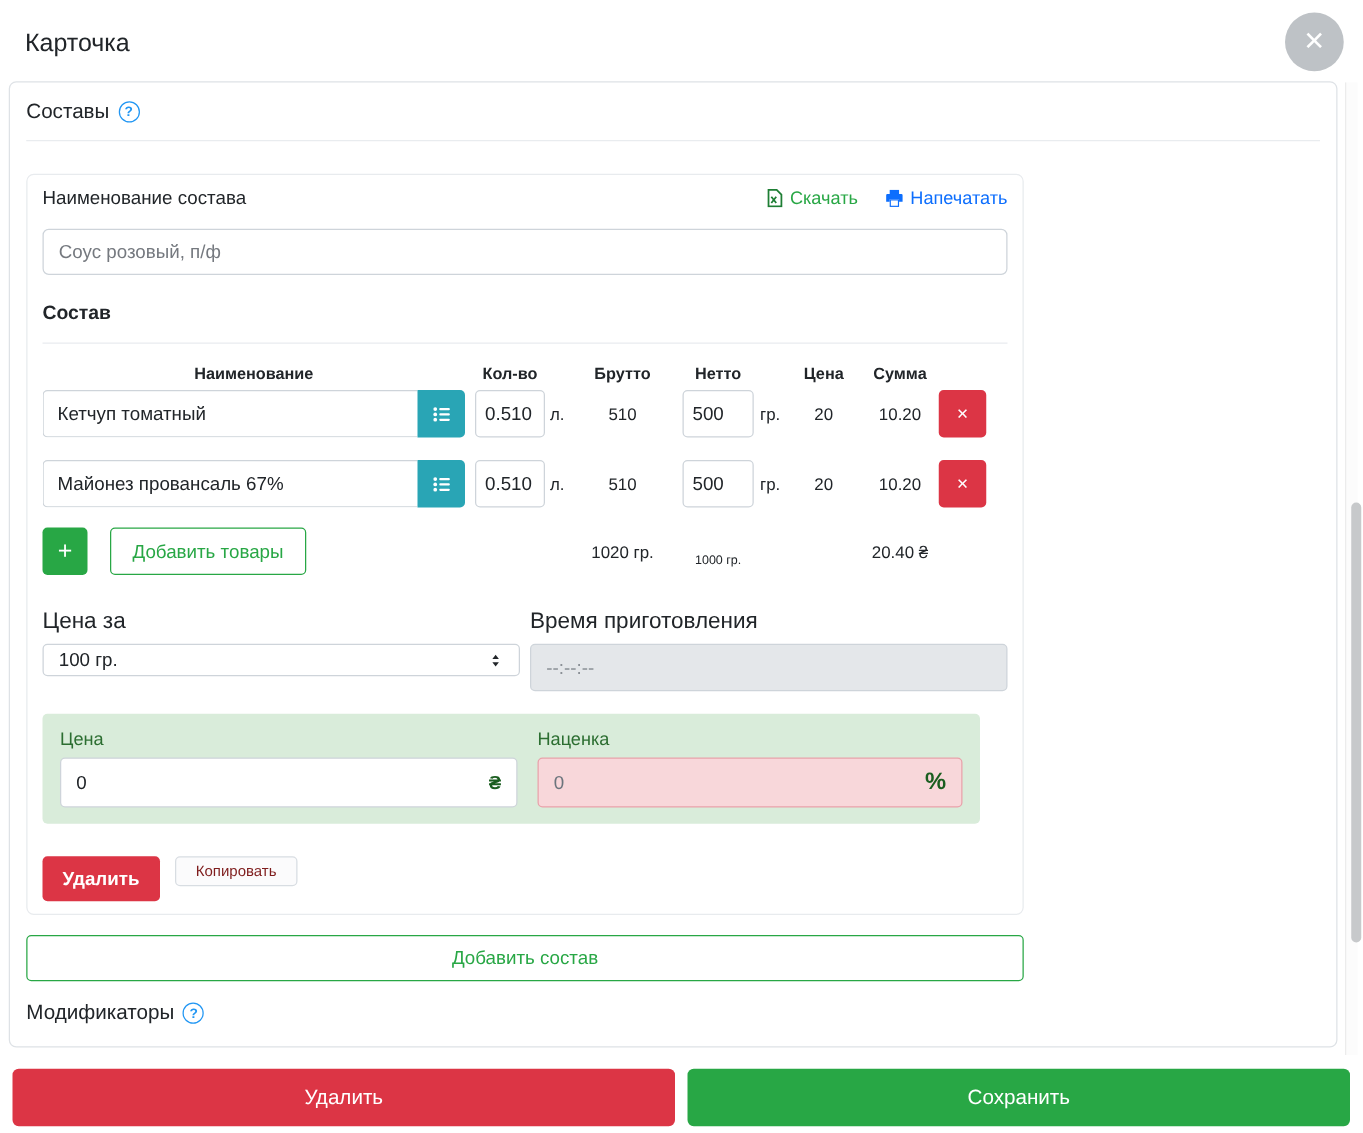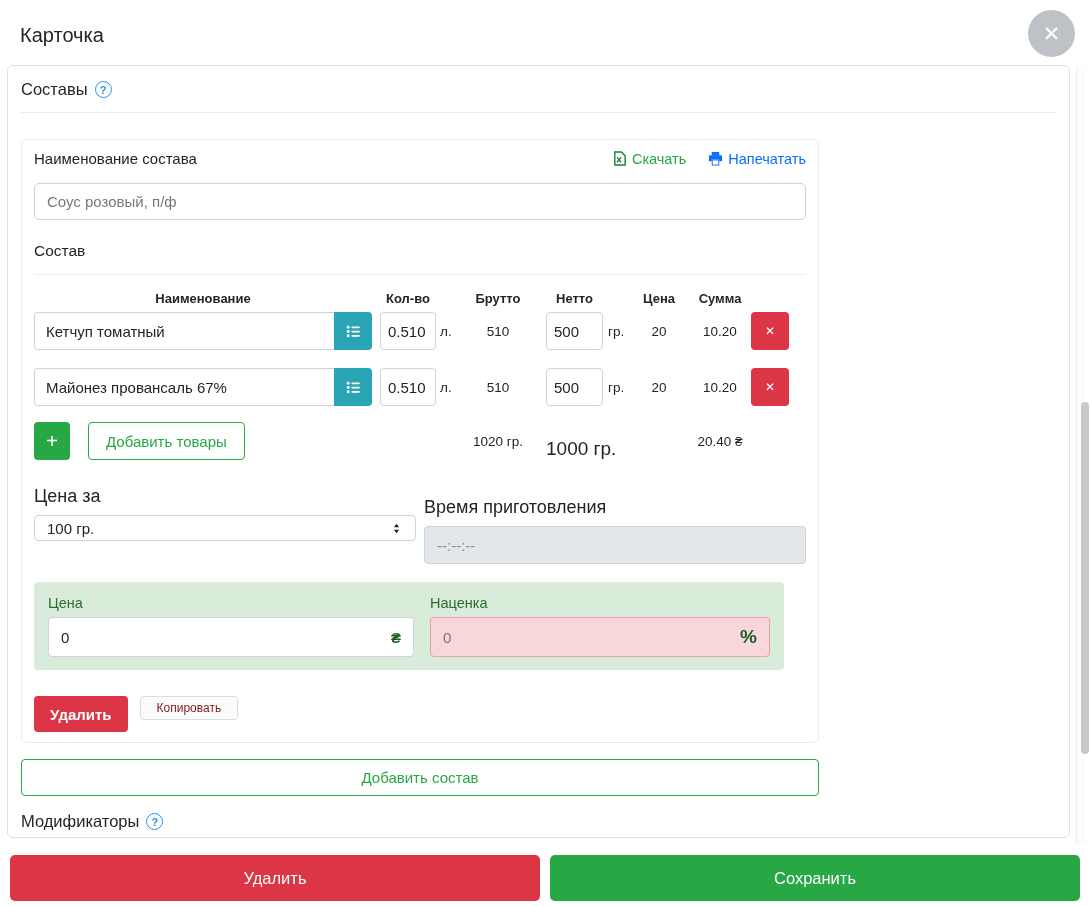--- a/index.html
+++ b/index.html
@@ -28,21 +28,21 @@
   .card-head-row { display:flex; align-items:center; justify-content:space-between; margin:2px 0 0; }
   .card-head-row label { font-size:15px; }
   .links { display:flex; align-items:center; gap:22px; }
   .link { display:flex; align-items:center; gap:5px; font-size:14.5px; cursor:pointer; text-decoration:none; }
   .link.green { color:#28a745; }
   .link.blue { color:#0d6efd; }
   .link svg { width:15px; height:15px; }
 
   .name-input { margin-top:16px; width:100%; height:37px; border:1px solid #ced4da; border-radius:5px;
     padding:0 12px; font-size:15px; color:#75797f; font-family:inherit; }
-  .sub-head { margin-top:22px; font-size:15.5px; font-weight:400; }
+  .sub-head { margin-top:22px; font-size:15.5px; font-weight:700; }
   .card-hr { border:none; border-top:1px solid #e9ecef; margin-top:14px; }
 
   
   .grid { display:grid; align-items:center;
     grid-template-columns:338px 8px 56px 30px 64px 16px 57px 34px 44px 8px 62px 38px 1fr; }
   .header-row { margin-top:16px; font-size:13px; font-weight:700; }
   .hc { text-align:center; white-space:nowrap; }
   .ing-row { margin-top:6px; height:38px; }
   .ing-row + .ing-row { margin-top:18px; }
   .name-group { grid-column:1; display:flex; height:38px; }
@@ -63,27 +63,27 @@
   .del-btn { grid-column:12; width:38px; height:38px; background:#dc3545; border:none; border-radius:4px;
     color:#fff; font-size:12px; cursor:pointer; display:flex; align-items:center; justify-content:center; }
 
   .totals-row { margin-top:16px; height:38px; }
   .add-group { grid-column:1 / span 3; display:flex; align-items:center; }
   .plus-btn { width:36px; height:38px; background:#28a745; border:none; border-radius:4px; color:#fff;
     font-size:20px; cursor:pointer; line-height:1; }
   .add-products-btn { margin-left:18px; height:38px; padding:0 17px; background:#fff;
     border:1px solid #28a745; border-radius:4px; color:#28a745; font-size:15px; cursor:pointer; font-family:inherit; }
   .tot-brutto { grid-column:5; text-align:center; font-size:13.5px; white-space:nowrap; }
-  .tot-netto { grid-column:7; text-align:center; font-size:19px; white-space:nowrap;margin-top:15px; }
+  .tot-netto { grid-column:7; text-align:center; font-size:10px; white-space:nowrap;margin-top:15px; }
   .tot-sum { grid-column:11; text-align:center; font-size:13.5px; white-space:nowrap; }
 
   
   .two-col { display:flex; gap:8px; margin-top:26px; }
   .col-left { width:382px; }
-  .col-right { flex:1;margin-top:11px; }
+  .col-right { flex:1; }
   .field-label { font-size:18px; display:block; }
   .select-box { margin-top:8px; height:26px; border:1px solid #ced4da; border-radius:4px; background:#fff;
     display:flex; align-items:center; justify-content:space-between; padding:0 12px; font-size:15px; cursor:pointer; }
   .select-box svg { width:13px; height:13px; }
   .time-box { margin-top:8px; height:38px; border:1px solid #ced4da; border-radius:4px; background:#e4e7ea;
     display:flex; align-items:center; padding:0 12px; font-size:15px; color:#8a9096; }
 
   
   .price-block { margin-top:18px; width:750px; background:#d9ecda; border-radius:4px;
     padding:13px 14px; display:flex; gap:16px; }

